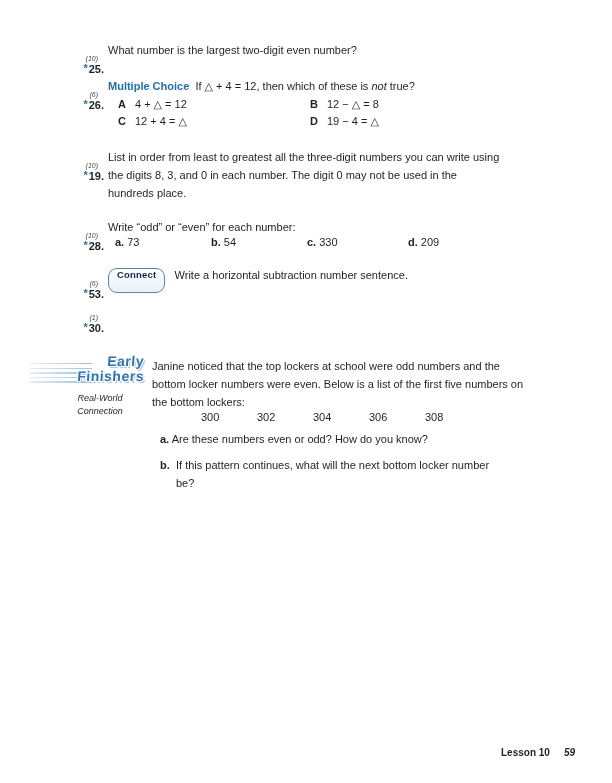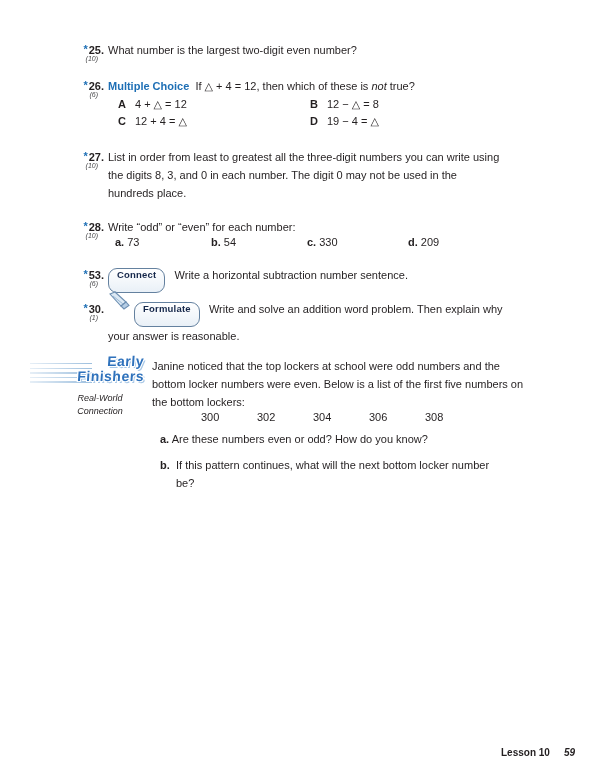--- a/index.html
+++ b/index.html
@@ -3,21 +3,21 @@
 <meta charset="utf-8">
 <style>
   html,body { margin:0; padding:0; background:#ffffff; }
   .page {
     position:relative; width:612px; height:783px; background:#ffffff;
     font-family:"Liberation Sans", sans-serif; color:#231f20;
     font-size:11px; line-height:18px; overflow:hidden;
   }
   .abs { position:absolute; }
   .star { color:#1e6fb5; font-weight:bold; margin-right:1px; position:relative; top:-1px; }
-  .gutter { position:absolute; left:56px; width:48px; text-align:right; font-weight:bold; white-space:nowrap; }
+  .gutter { position:absolute; left:56px; width:48px; text-align:right; font-weight:bold; white-space:nowrap;margin-top:19px; }
   .pref { position:absolute; left:56px; width:42px; text-align:right; font-style:italic;
           font-size:7px; line-height:8px; color:#4b4b4d; font-weight:normal; }
   .ptext { position:absolute; left:108px; }
   .kw { color:#1e6fb5; font-weight:bold; }
   .it { font-style:italic; }
   .b { font-weight:bold; }
   .choice-label { font-weight:bold; margin-right:9px; }
   .badge {
     display:inline-block; border:1.4px solid #64819f; border-radius:9px;
     background:linear-gradient(#ffffff, #e9f0f7);
@@ -58,54 +58,41 @@
   <div class="pref" style="top:91px">(6)</div>
   <div class="ptext" style="top:77px; width:470px; white-space:nowrap">
     <span class="kw">Multiple Choice</span>&nbsp;
     <span>If △ + 4 = 12, then which of these is </span><span class="it">not</span><span> true?</span>
   </div>
   <div class="abs" style="left:118px; top:95px"><span class="choice-label">A</span><span>4 + △ = 12</span></div>
   <div class="abs" style="left:310px; top:95px"><span class="choice-label">B</span><span>12 − △ = 8</span></div>
   <div class="abs" style="left:118px; top:112px"><span class="choice-label">C</span><span>12 + 4 = △</span></div>
   <div class="abs" style="left:310px; top:112px"><span class="choice-label">D</span><span>19 − 4 = △</span></div>
 
-  <div class="gutter" style="top:148px"><span class="star">*</span><span>27.</span></div>
+  <div class="gutter" style="top:148px"><span class="star">*</span><span>19.</span></div>
   <div class="pref" style="top:162px">(10)</div>
   <div class="ptext" style="top:148px; width:392px">List in order from least to greatest all the three-digit numbers you can write using the digits 8, 3, and 0 in each number. The digit 0 may not be used in the hundreds place.</div>
 
   <div class="gutter" style="top:218px"><span class="star">*</span><span>28.</span></div>
   <div class="pref" style="top:232px">(10)</div>
   <div class="ptext" style="top:218px; width:430px">Write “odd” or “even” for each number:</div>
   <div class="abs" style="left:115px; top:233px"><span class="b">a.</span> <span>73</span></div>
   <div class="abs" style="left:211px; top:233px"><span class="b">b.</span> <span>54</span></div>
   <div class="abs" style="left:307px; top:233px"><span class="b">c.</span> <span>330</span></div>
   <div class="abs" style="left:408px; top:233px"><span class="b">d.</span> <span>209</span></div>
 
   <div class="gutter" style="top:266px"><span class="star">*</span><span>53.</span></div>
   <div class="pref" style="top:280px">(6)</div>
   <div class="ptext" style="top:266px; width:460px">
     <span class="badge">Connect</span>&nbsp;&nbsp;
     <span>Write a horizontal subtraction number sentence.</span>
   </div>
 
   <div class="gutter" style="top:300px"><span class="star">*</span><span>30.</span></div>
   <div class="pref" style="top:314px">(1)</div>
-  <div class="ptext" style="top:300px; width:400px">
-    <span class="formulate-wrap">
-      <span class="pencil">
-        <svg width="24" height="20" viewBox="0 0 24 20">
-          <polygon points="2,3 7,1 18,11 13,15" fill="#dce9f4" stroke="#6d8fb2" stroke-width="1.1"></polygon>
-          <polygon points="13,15 18,11 21,14.5 16,18" fill="#b5cde5" stroke="#6d8fb2" stroke-width="1.1"></polygon>
-          <line x1="5" y1="5" x2="15" y2="13" stroke="#9ab8d6" stroke-width="1"></line>
-        </svg>
-      </span>
-      <span class="badge">Formulate</span>
-    </span>&nbsp;&nbsp;
-    <span>Write and solve an addition word problem. Then explain why your answer is reasonable.</span>
-  </div>
 
   <div class="ef-logo">
     <div class="speed-lines"></div>
     <div class="ef-line">Early</div>
     <div class="ef-line">Finishers</div>
   </div>
   <div class="ef-sub">
     <div>Real-World</div>
     <div>Connection</div>
   </div>

